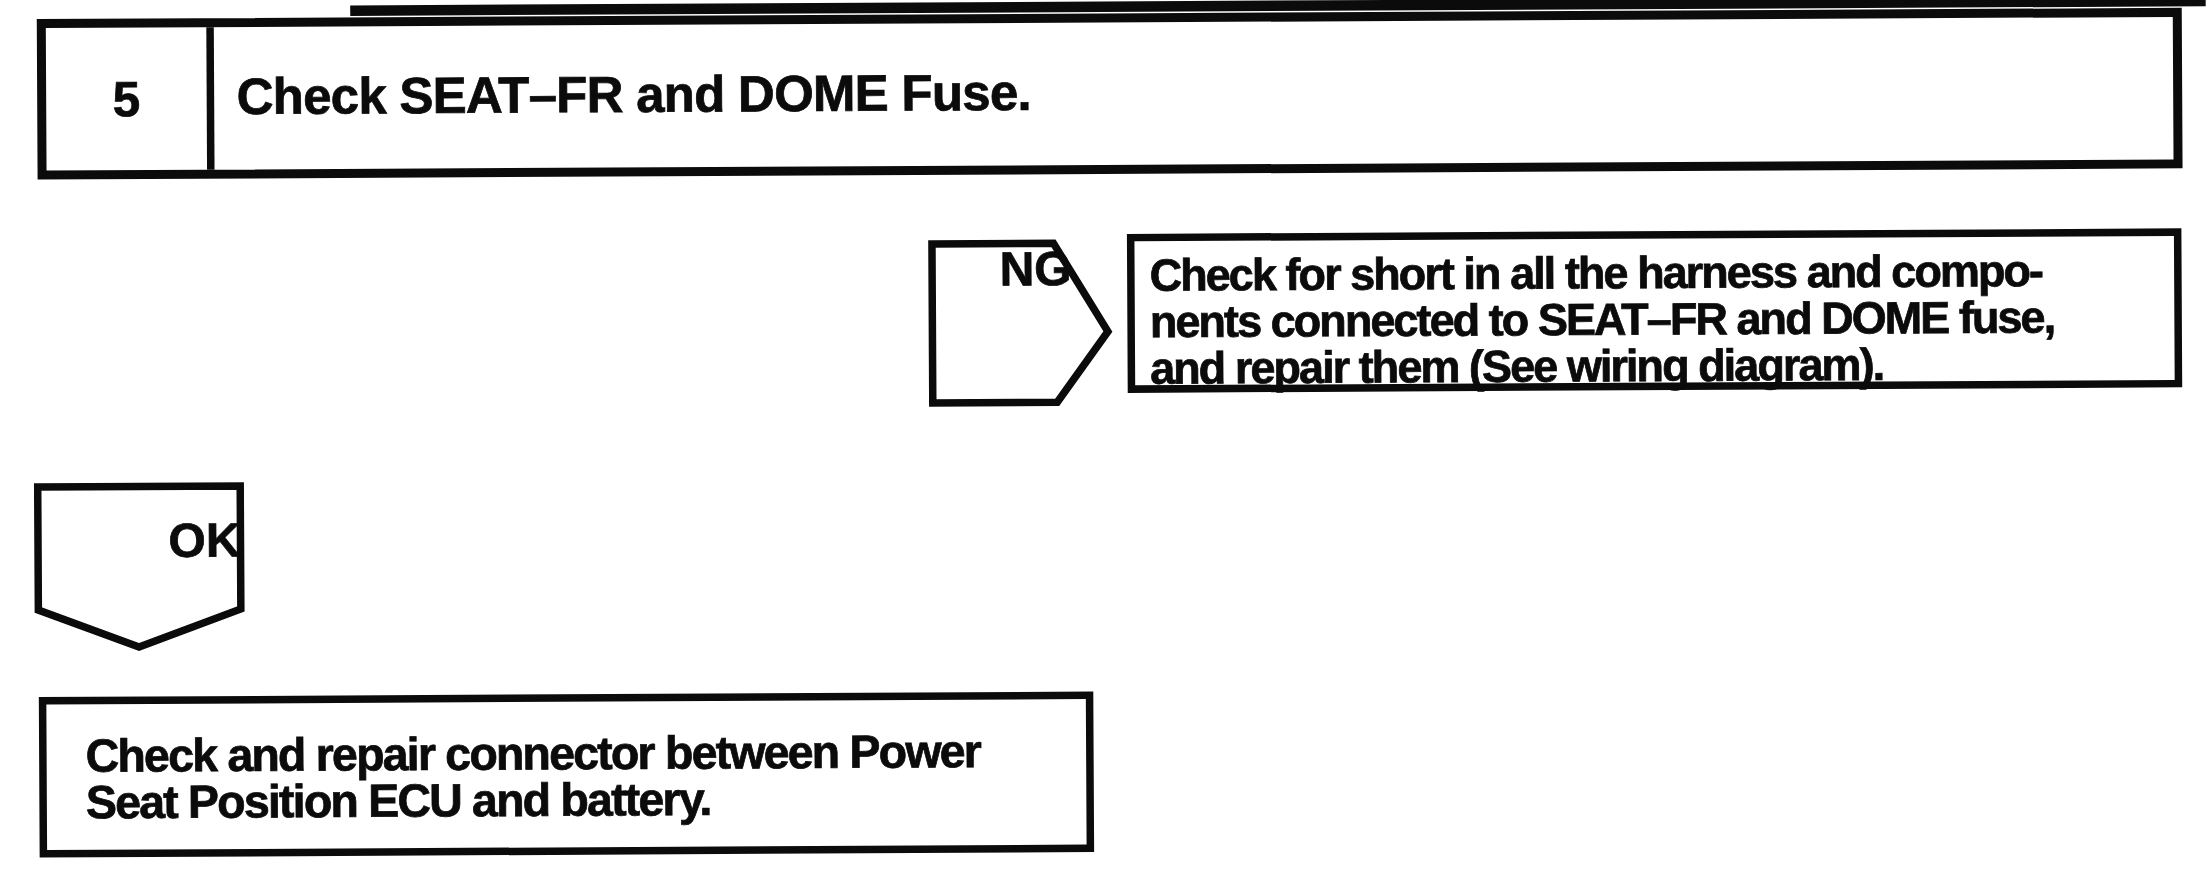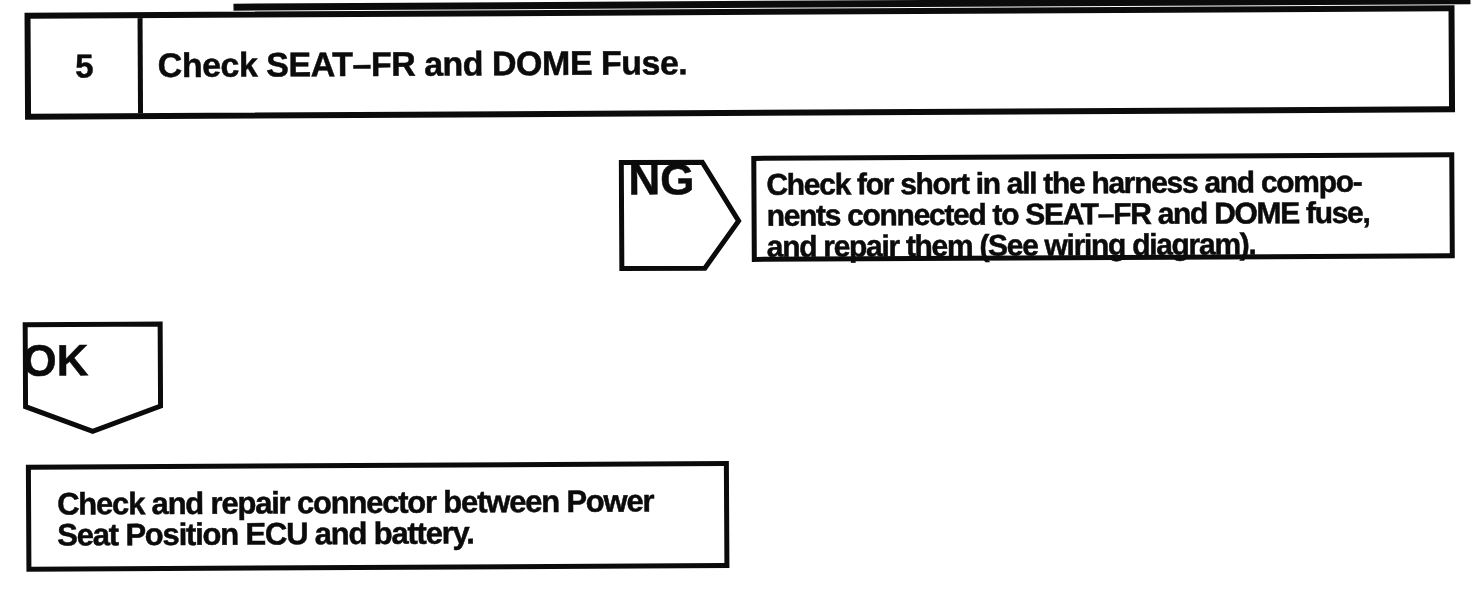--- a/index.html
+++ b/index.html
@@ -39,21 +39,21 @@
     flex:1;
     display:flex; align-items:center;
     padding-left:15px;
     font-size:34px; letter-spacing:-0.5px;
     white-space:pre;
   }
   
   .connector { position:absolute; }
   .connector svg { display:block; }
   .connector-shape { fill:#ffffff; stroke:#0b0b0b; stroke-width:5; stroke-linejoin:miter; }
-  .connector-label { position:absolute; text-align:left; font-size:44px; line-height:34px; }
+  .connector-label { position:absolute; text-align:right; font-size:32px; line-height:34px; }
   .ng-connector { left:619px; top:159px; width:124px; height:112px; }
   .ng-connector .connector-label { left:10px; top:3px; width:86px; }
   .ok-connector { left:22px; top:318px; width:141px; height:113px;text-decoration:underline; }
   .ok-connector .connector-label { left:0; top:22px; width:138px; }
   
   .result-box {
     position:absolute;
     border:5px solid #0b0b0b;
     background:#ffffff;
     white-space:pre;

